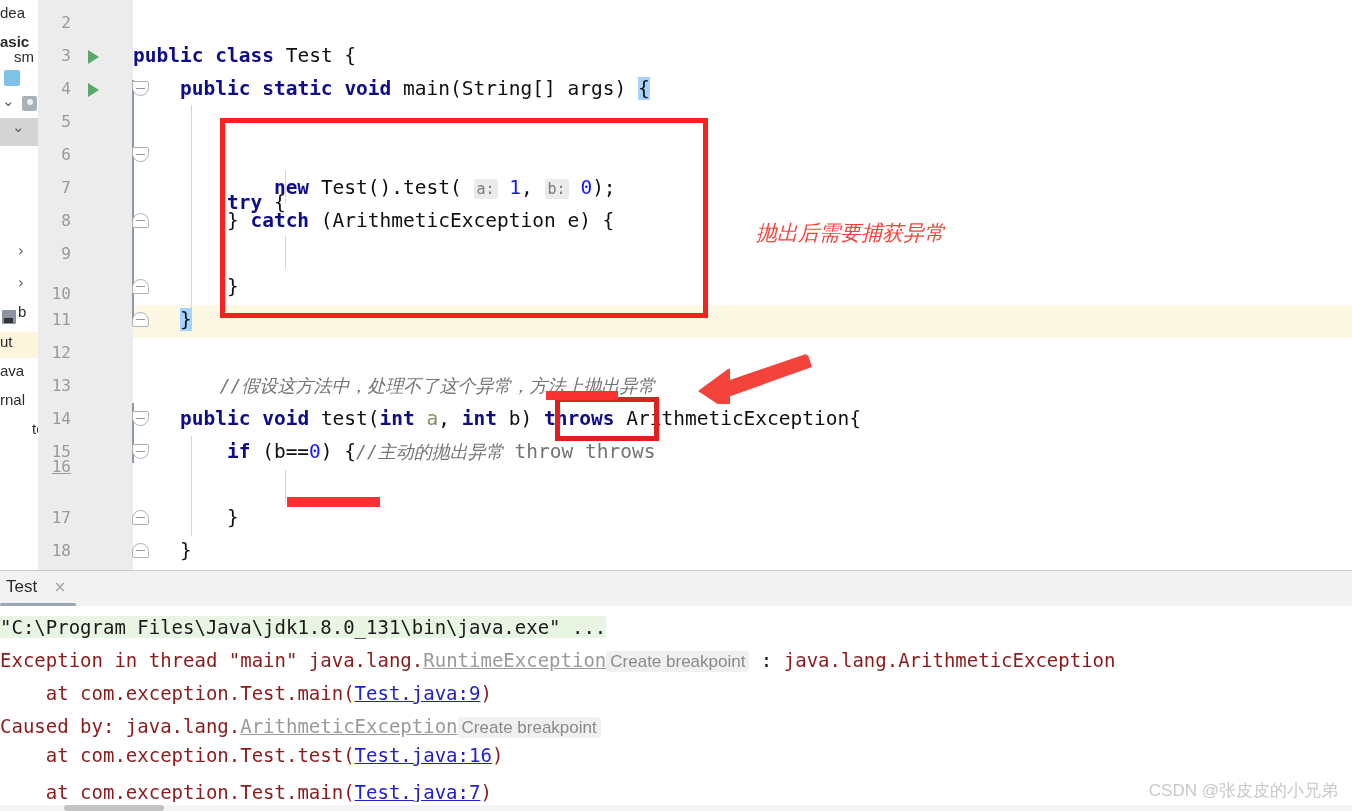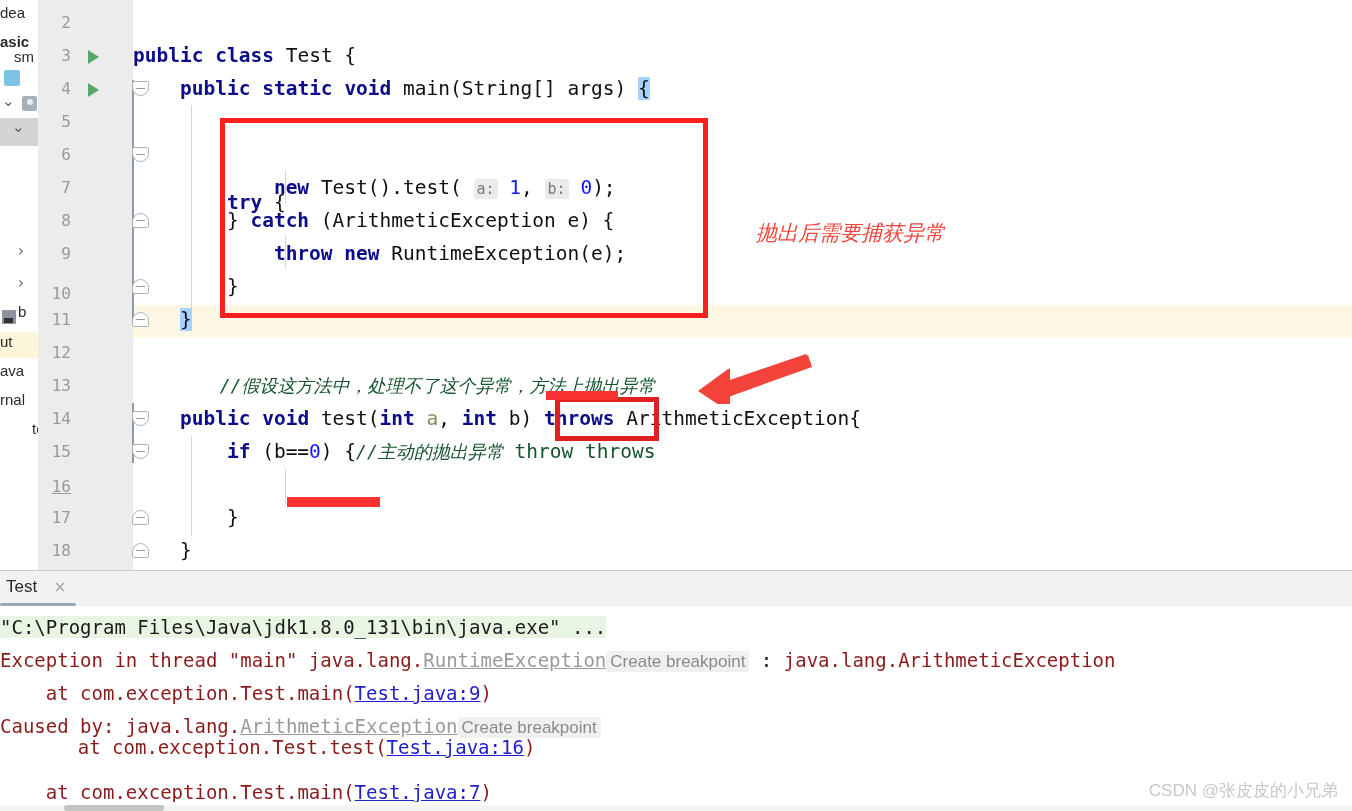--- a/index.html
+++ b/index.html
@@ -46,21 +46,21 @@
   .cline{position:absolute;left:0;white-space:pre;
     font-family:"DejaVu Sans Mono","Liberation Mono",monospace;
     font-size:19.5px;color:#0d0d6b;letter-spacing:0px;}
   .curline{position:absolute;left:-95px;width:1314px;height:33px;background:#fcf8e3;}
   .indentguide{position:absolute;width:1px;background:#d6d6d6;}
 
   
   .kw{color:#0d0d8b;font-weight:bold;}
   .pl{color:#0f0f0f;font-weight:normal;}
   .num{color:#1515ff;}
-  .cmt{color:#14532d;font-style:italic;}
+  .cmt{color:#737373;font-style:italic;}
   .param{color:#7a7a7a;font-size:15px;background:#ebebeb;border-radius:3px;padding:1px 3px;}
   .fieldvar{color:#8a8a5a;}
   .sel{background:#a6d2ff;}
 
   
   .redbox{position:absolute;border:5px solid #fa2020;box-sizing:border-box;}
   .redbox2{position:absolute;border:5px solid #e02020;box-sizing:border-box;}
   .redbar{position:absolute;background:#fa3232;}
   .redtext{position:absolute;color:#f4433a;font-family:"DejaVu Sans",sans-serif;font-size:21px;white-space:nowrap;}
   .arrow{position:absolute;}
@@ -124,21 +124,21 @@
       <div class="linenum" style="top:145px;">6</div>
       <div class="linenum" style="top:178px;">7</div>
       <div class="linenum" style="top:211px;">8</div>
       <div class="linenum" style="top:244px;">9</div>
       <div class="linenum" style="top:284px;">10</div>
       <div class="linenum" style="top:310px;">11</div>
       <div class="linenum" style="top:343px;">12</div>
       <div class="linenum" style="top:376px;">13</div>
       <div class="linenum" style="top:409px;">14</div>
       <div class="linenum" style="top:442px;">15</div>
-      <div class="linenum" style="top:477px;text-decoration:underline;">16</div>
+      <div class="linenum" style="top:457px;text-decoration:underline;">16</div>
       <div class="linenum" style="top:508px;">17</div>
       <div class="linenum" style="top:541px;">18</div>
 
       <div class="runmark" style="top:50px;"></div>
       <div class="runmark" style="top:83px;"></div>
     </div>
 
     <div class="foldline" style="top:80px;height:245px;"></div>
     <div class="foldline" style="top:403px;height:60px;"></div>
 
@@ -183,21 +183,20 @@
       <div class="cline" style="top:44px;"><span class="kw">public</span> <span class="kw">class</span> <span class="pl">Test</span><span class="pl"> {</span></div>
 
       <div class="cline" style="top:77px;"><span class="pl">    </span><span class="kw">public</span> <span class="kw">static</span> <span class="kw">void</span> <span class="pl">main(</span><span class="pl">String[]</span><span class="pl"> args) </span><span class="pl sel">{</span></div>
 
       <div class="cline" style="top:143px;margin-top:48px;"><span class="pl">        </span><span class="kw">try</span><span class="pl"> {</span></div>
 
       <div class="cline" style="top:176px;"><span class="pl">            </span><span class="kw">new</span><span class="pl"> </span><span class="pl">Test</span><span class="pl">().test( </span><span class="param">a:</span><span class="pl"> </span><span class="num">1</span><span class="pl">, </span><span class="param">b:</span><span class="pl"> </span><span class="num">0</span><span class="pl">);</span></div>
 
       <div class="cline" style="top:209px;"><span class="pl">        } </span><span class="kw">catch</span><span class="pl"> (</span><span class="pl">ArithmeticException</span><span class="pl"> e) {</span></div>
 
-      <div class="cline" style="top:242px;"><span class="pl">            </span><span class="kw">throw</span><span class="pl"> </span><span class="kw">new</span><span class="pl"> </span><span class="pl">RuntimeException</span><span class="pl">(e);</span></div>
 
       <div class="cline" style="top:275px;"><span class="pl">        }</span></div>
 
       <div class="cline" style="top:308px;"><span class="pl">    </span><span class="pl sel">}</span></div>
 
       <div class="cline cmt" style="top:374px;font-size:18px;"><span class="pl" style="color:transparent;">    </span><span>    //假设这方法中，处理不了这个异常，方法上抛出异常</span></div>
 
       <div class="cline" style="top:407px;"><span class="pl">    </span><span class="kw">public</span> <span class="kw">void</span><span class="pl"> test(</span><span class="kw">int</span><span class="pl"> </span><span class="fieldvar">a</span><span class="pl">, </span><span class="kw">int</span><span class="pl"> b) </span><span class="kw">throws</span><span class="pl"> </span><span class="pl">ArithmeticException</span><span class="pl">{</span></div>
 
       <div class="cline" style="top:440px;"><span class="pl">        </span><span class="kw">if</span><span class="pl"> (b==</span><span class="num">0</span><span class="pl">) {</span><span class="cmt" style="font-size:18px;">//主动的抛出异常 </span><span class="cmt" style="font-style:normal;">throw throws</span></div>
@@ -234,21 +233,21 @@
     <div class="coutput">
 
       <div class="cline2" style="top:10px;left:0;"><span class="greenrun">"C:\Program Files\Java\jdk1.8.0_131\bin\java.exe" ...</span></div>
 
       <div class="cline2" style="top:43px;"><span>Exception in thread "main" java.lang.</span><span class="exname">RuntimeException</span><span class="bkpt">Create breakpoint</span><span class="plainblk"> : </span><span>java.lang.ArithmeticException</span></div>
 
       <div class="cline2" style="top:76px;"><span>    at com.exception.Test.main(</span><span class="lnk">Test.java:9</span><span>)</span></div>
 
       <div class="cline2" style="top:109px;"><span>Caused by: java.lang.</span><span class="exname">ArithmeticException</span><span class="bkpt">Create breakpoint</span></div>
 
-      <div class="cline2" style="top:130px;padding-left:32px;"><span>    at com.exception.Test.test(</span><span class="lnk">Test.java:16</span><span>)</span></div>
+      <div class="cline2" style="top:138px;"><span>    at com.exception.Test.test(</span><span class="lnk">Test.java:16</span><span>)</span></div>
 
       <div class="cline2" style="top:175px;"><span>    at com.exception.Test.main(</span><span class="lnk">Test.java:7</span><span>)</span></div>
     </div>
   </div>
 
   <div class="watermark">CSDN @张皮皮的小兄弟</div>
   <div class="hscroll">
       <i></i>
     </div>
 </div>

